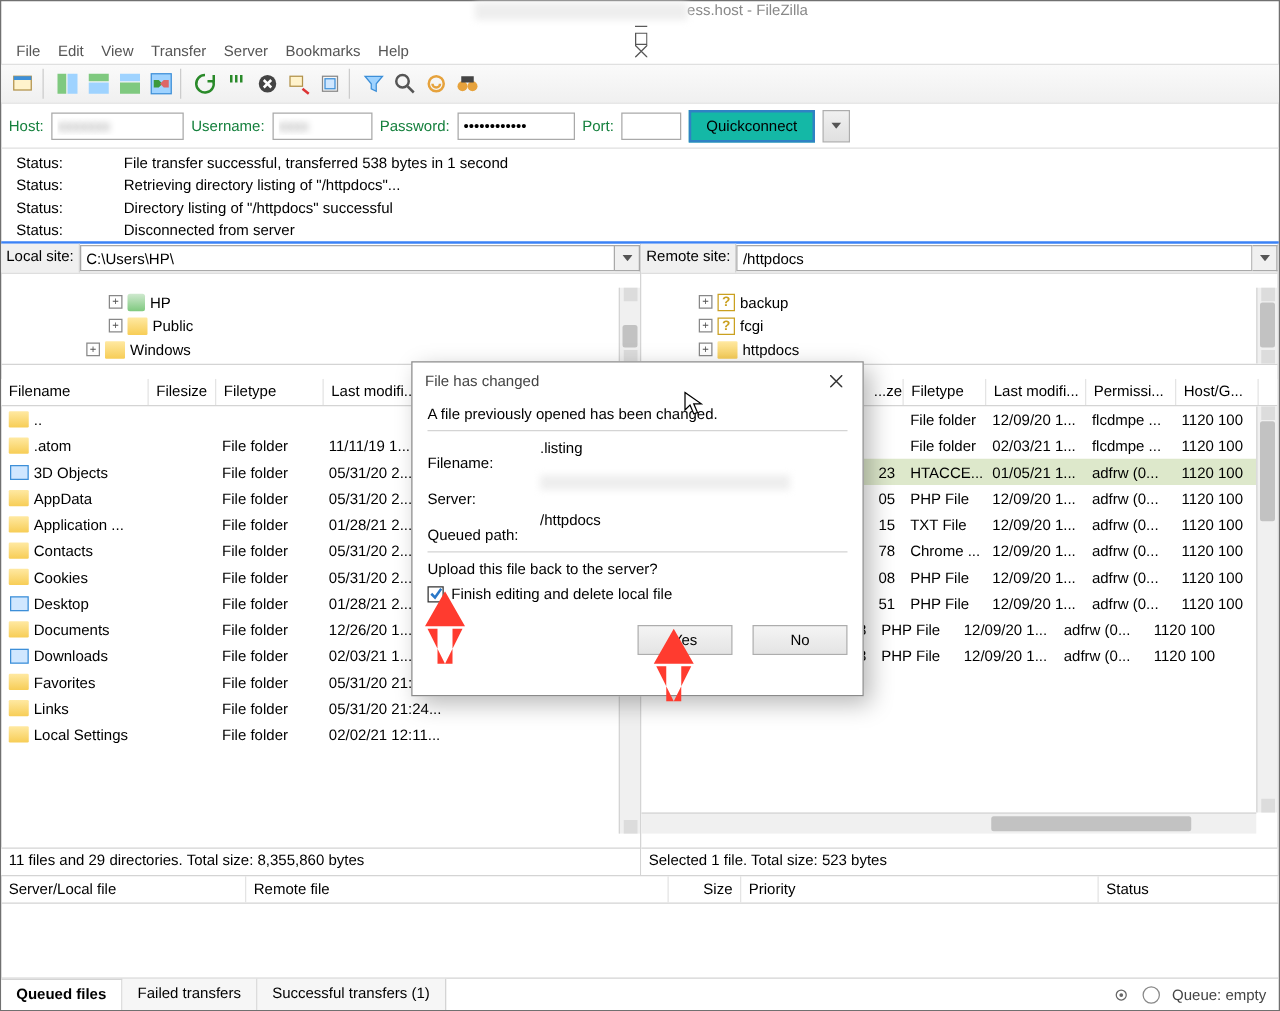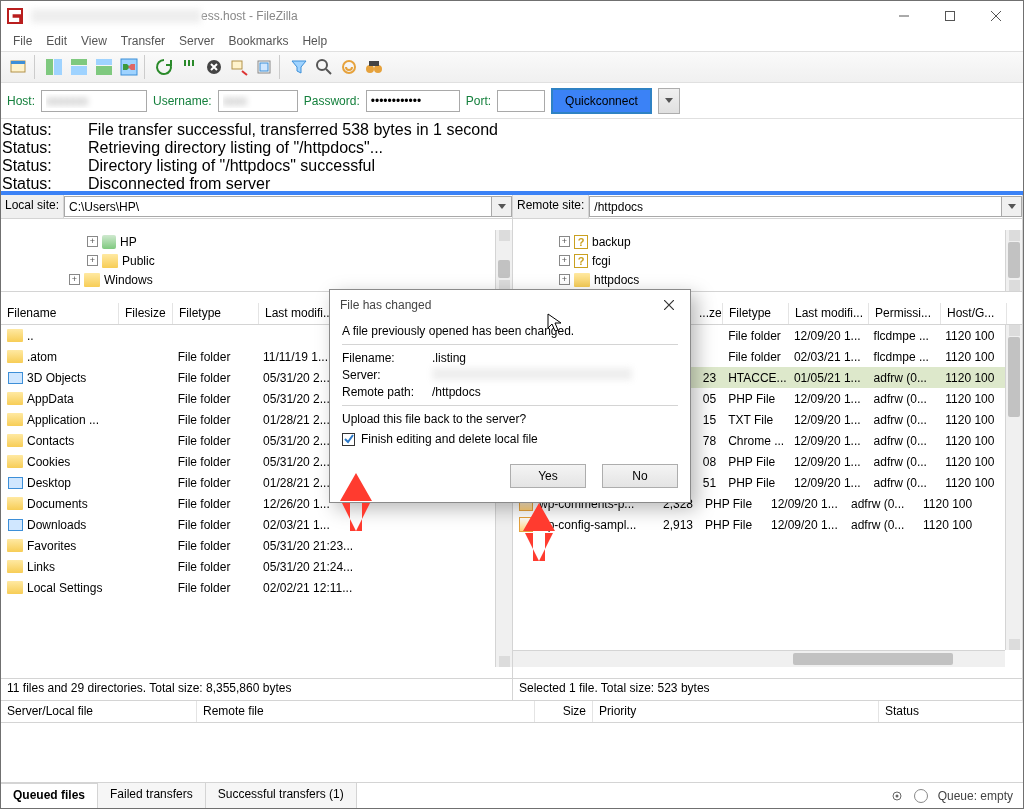--- a/index.html
+++ b/index.html
@@ -1,20 +1,20 @@
 <!DOCTYPE html>
 <html><head>
 <meta charset="utf-8">
 <style>
   * { box-sizing: border-box; }
   html, body { margin: 0; padding: 0; font-family: "Segoe UI", Tahoma, sans-serif; font-size: 12px; color: #000; background: #fff; }
   #app { width: 1024px; height: 809px; border: 1px solid #707070; display: flex; flex-direction: column; background: #fff; position: relative; }
 
   
-  .titlebar { height: 30px; display: flex; align-items: center; padding: 0 4px 0 6px; color: #888; }
+  .titlebar { height: 30px; display: flex; align-items: center; padding: 0 4px 0 6px; color: #888; flex-direction: column; }
   .titlebar .logo { width: 16px; height: 16px; background: #b91e1e; position: relative; margin-right: 8px; }
   .titlebar .logo:before { content: ""; position: absolute; left: 2px; top: 2px; width: 12px; height: 12px; background: #fff; clip-path: polygon(0 0, 100% 0, 100% 35%, 30% 35%, 30% 65%, 85% 65%, 85% 100%, 0 100%); }
   .titlebar .title { flex: 1; font-size: 12px; }
   .titlebar .blur { display:inline-block; width:170px; height:14px; background:#eee; filter:blur(3px); vertical-align:middle; }
   .winbtn { width: 46px; height: 30px; display: flex; align-items: center; justify-content: center; color: #888; }
   .winbtn svg { width: 10px; height: 10px; stroke: #555; stroke-width: 1; fill: none; }
 
   
   .menubar { height: 20px; display: flex; gap: 2px; padding: 0 6px; color: #555; font-size: 12px; align-items: center; }
   .menubar span { padding: 2px 6px; }
@@ -23,25 +23,25 @@
   .toolbar { height: 32px; display: flex; align-items: center; padding: 2px 6px; gap: 1px; border-top: 1px solid #e0e0e0; border-bottom: 1px solid #e0e0e0; background: linear-gradient(#fafafa,#f0f0f0); }
   .tbtn { width: 24px; height: 24px; display: flex; align-items: center; justify-content: center; border: 1px solid transparent; }
   .tsep { width: 5px; height: 24px; margin: 0 2px; border-left:1px solid #ccc; }
   .tbtn svg { width: 18px; height: 18px; }
 
   
   .qcbar { height: 36px; display: flex; align-items: center; padding: 4px 6px; gap: 6px; border-bottom: 1px solid #e0e0e0; font-size:12px; }
   .qcbar label { color:#15803d; }
   .qcbar input { border:1px solid #a9a9a9; height:22px; padding:1px 4px; font-size:12px; }
   .qcbar input.blur { color:transparent; text-shadow:0 0 6px #888; }
-  .qbtn { height:26px; padding:0 12px; border:2px solid #2f82c4; background:#3b82f6; font-size:12px; }
+  .qbtn { height:26px; padding:0 12px; border:2px solid #2f82c4; background:#14b8a6; font-size:12px; }
   .dropbtn { width:22px; height:26px; border:1px solid #adadad; background:linear-gradient(#f0f0f0,#e0e0e0); display:flex; align-items:center; justify-content:center; }
 
   
-  .log { height: 76px; padding: 2px 1px; border-bottom: 4px solid #3b82f6; font-size: 16px; line-height: 18px; overflow:hidden; }
+  .log { height: 76px; padding: 2px 12px; border-bottom: 2px solid #3b82f6; font-size: 12px; line-height: 18px; overflow:hidden; }
   .log-row { display:flex; }
   .log-row .lbl { width:86px; }
 
   
   .panes { flex:1 1 auto; display:flex; min-height:0; }
   .pane { display:flex; flex-direction:column; border-right:1px solid #d4d4d4;gap:11px; }
   .pane.left { width:512px; }
   .pane.right { flex:1; }
   .pathrow { height:24px; display:flex; border-bottom:1px solid #d4d4d4; }
   .pathrow label { padding: 3px 4px; background:#f0f0f0; border-right:1px solid #d4d4d4; }
@@ -83,24 +83,24 @@
   .tabs{ height:26px; display:flex; border-top:1px solid #d4d4d4; }
   .tab{ padding:4px 12px; border-right:1px solid #d4d4d4; background:#f6f6f6; }
   .tab.active{ background:#fff; border-top:1px solid #d4d4d4; font-weight:600; }
   .botbar{ position:absolute; bottom:0; right:0; height:24px; display:flex; align-items:center; gap:10px; padding:0 10px; color:#444; }
   .botbar .qico{ width:14px;height:14px; border:1px solid #888; border-radius:50%; }
 
   
   .dialog { position:absolute; left:328px; top:288px; width:362px; background:#fff; border:1px solid #8a8a8a; box-shadow: 6px 6px 18px rgba(0,0,0,.28); }
   .dialog .dtitle{ height:30px; display:flex; align-items:center; justify-content:space-between; padding:0 6px 0 10px; color:#444; }
   .dialog .dtitle .close{ width:30px; height:26px; display:flex; align-items:center; justify-content:center; }
-  .dialog .body{ padding:4px 12px 14px; font-size:12px; }
+  .dialog .body{ padding:4px 12px 32px; font-size:12px; }
   .dialog .body .hr{ border-bottom:1px solid #d4d4d4; margin:6px 0;}
   .dialog .body .kv{ display:flex; margin:3px 0; }
-  .dialog .body .kv .k{ width:90px; }
+  .dialog .body .kv .k{ width:90px;margin-top:12px; }
   .dialog .body .blurv{ display:inline-block; width:200px; height:12px; background:#eee; filter:blur(3px); }
   .dialog .chk{ display:flex; align-items:center; gap:6px; margin-top:6px; }
   .dialog .chkbox{ width:13px;height:13px;border:1px solid #333; background:#fff; display:flex; align-items:center; justify-content:center; }
   .dialog .chkbox svg{ width:10px;height:10px; stroke:#2a78c8; stroke-width:2; fill:none; }
   .dialog .btns{ display:flex; gap:16px; justify-content:flex-end; margin-top:18px; }
   .dialog .btns button{ width:76px; height:24px; background:linear-gradient(#f4f4f4,#e4e4e4); border:1px solid #adadad; font-size:12px; }
 
   .arrow { position:absolute; width:40px; height:60px; pointer-events:none; }
   .arrow svg{ width:100%; height:100%; }
 
@@ -610,21 +610,21 @@
       <div class="hr"></div>
       <div class="kv">
           <span class="k">Filename:</span>
           <span>.listing</span>
         </div>
       <div class="kv">
           <span class="k">Server:</span>
           <span class="blurv"></span>
         </div>
       <div class="kv">
-          <span class="k">Remote path:</span>
+          <span class="k">Queued path:</span>
           <span>/httpdocs</span>
         </div>
       <div class="hr"></div>
       <div>Upload this file back to the server?</div>
       <div class="chk">
         <div class="chkbox">
             <svg viewBox="0 0 10 10">
               <path d="M1 5l3 3 5-7"></path>
             </svg>
           </div>

